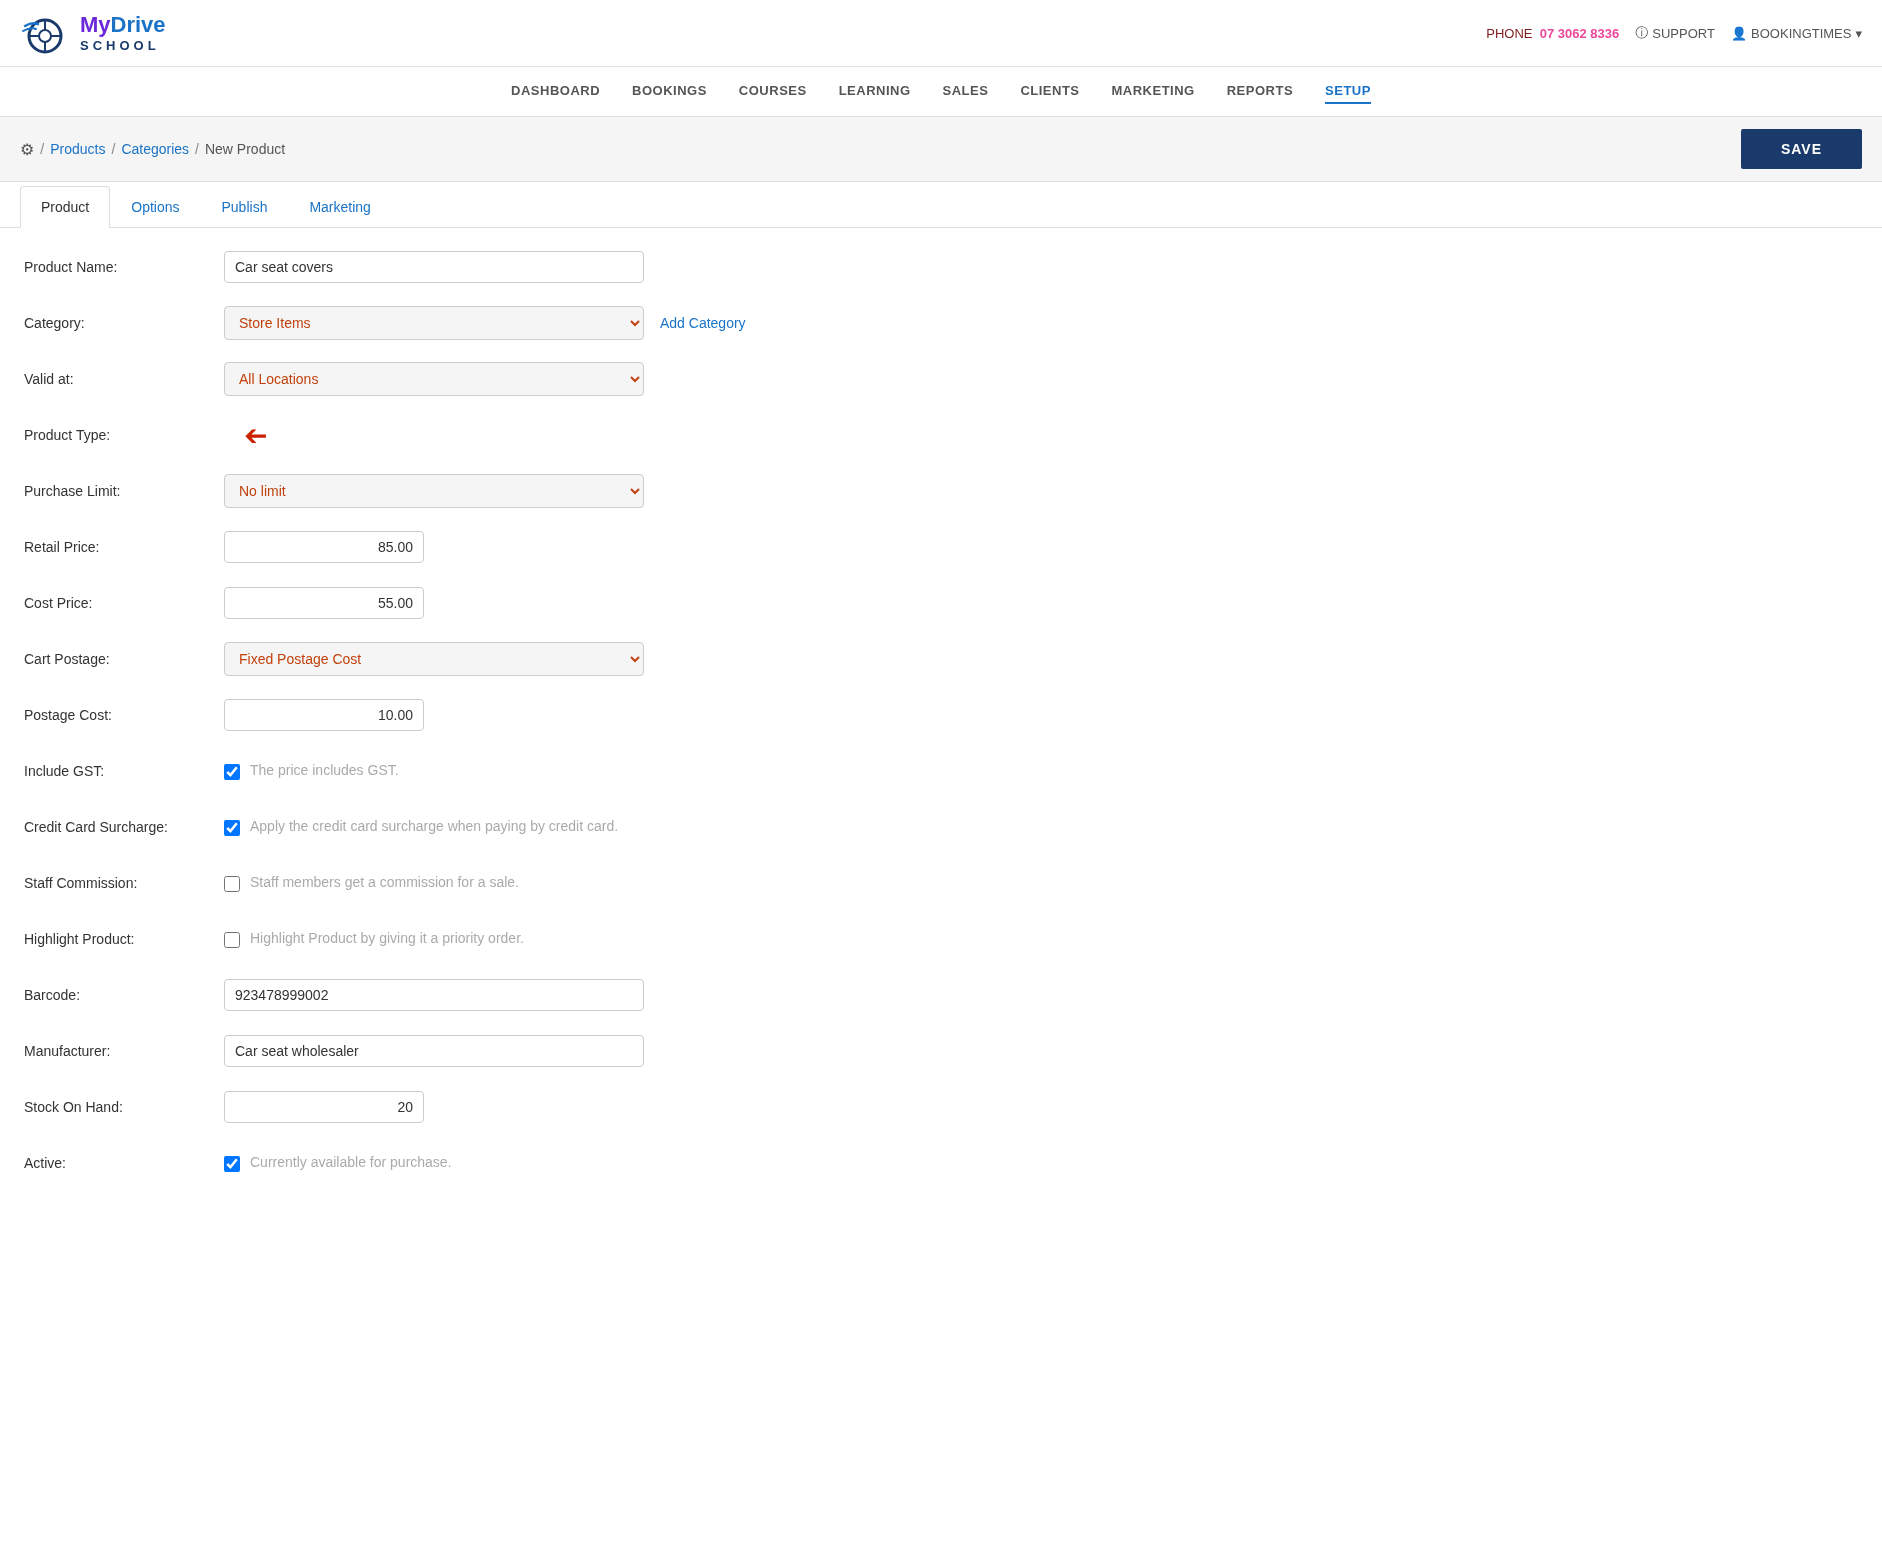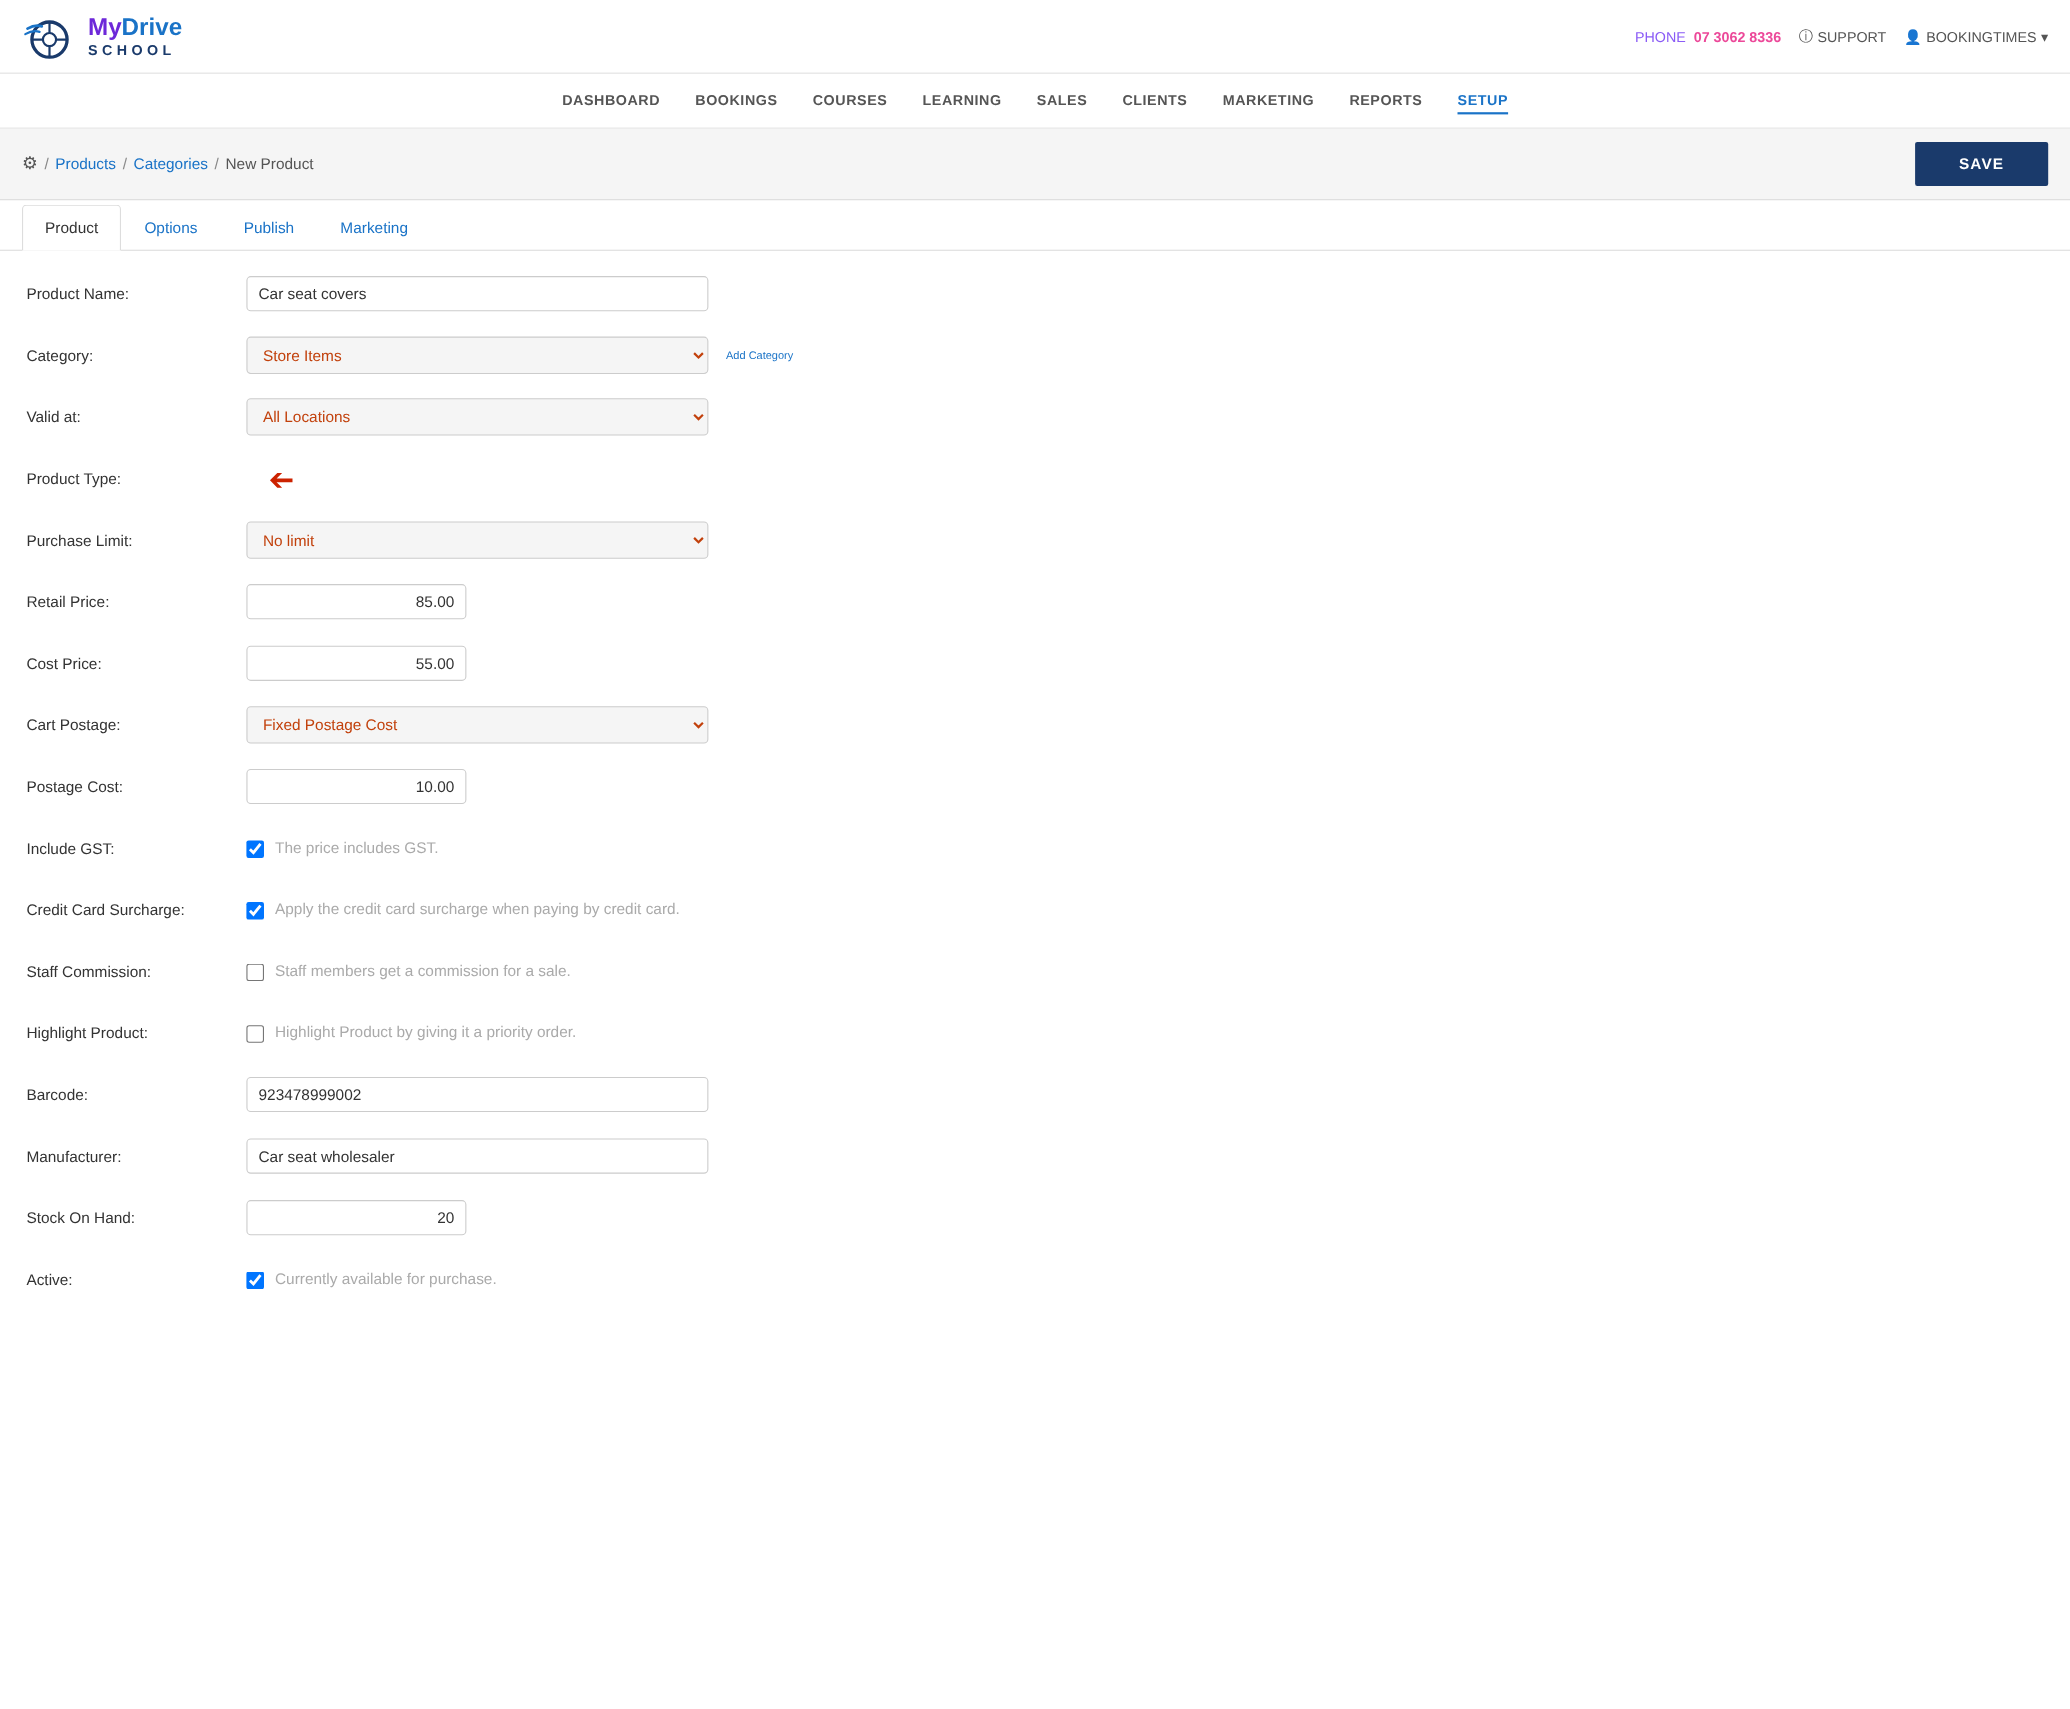--- a/index.html
+++ b/index.html
@@ -24,21 +24,21 @@
     .logo-text .my { color: #6d28d9; font-size: 22px; font-weight: 700; }
     .logo-text .drive { color: #1a73c7; font-size: 22px; font-weight: 700; }
     .logo-text .school { color: #1a3a6b; font-size: 13px; letter-spacing: 4px; font-weight: 600; }
     .top-right {
       display: flex;
       align-items: center;
       gap: 16px;
       font-size: 13px;
       color: #555;
     }
-    .top-right .phone-label { color: #8b5cf6; }
+    .top-right .phone-label { color: #7f1d1d; }
     .top-right .phone-num { font-weight: 700; color: #ec4899; }
     .top-right a { color: #555; text-decoration: none; display: flex; align-items: center; gap: 4px; }
 
     
     .nav-bar {
       display: flex;
       justify-content: center;
       gap: 32px;
       padding: 12px 20px;
       border-bottom: 1px solid #e0e0e0;
@@ -152,21 +152,21 @@
       background: #f5f5f5;
       appearance: auto;
     }
     .product-type-select {
       border: 2px solid #e00 !important;
       border-radius: 4px;
     }
     .add-category-link {
       margin-left: 16px;
       color: #1a73c7;
-      font-size: 10px;
+      font-size: 14px;
       cursor: pointer;
       text-decoration: none;
     }
     .checkbox-row {
       display: flex;
       align-items: flex-start;
       gap: 10px;
     }
     .checkbox-row input[type="checkbox"] {
       margin-top: 2px;

